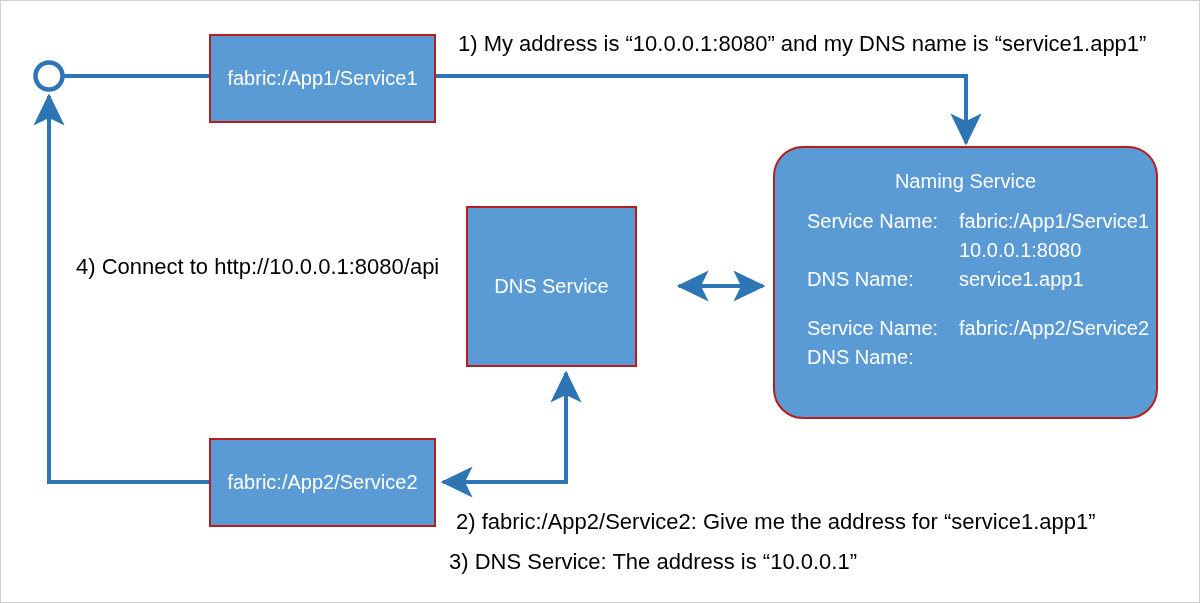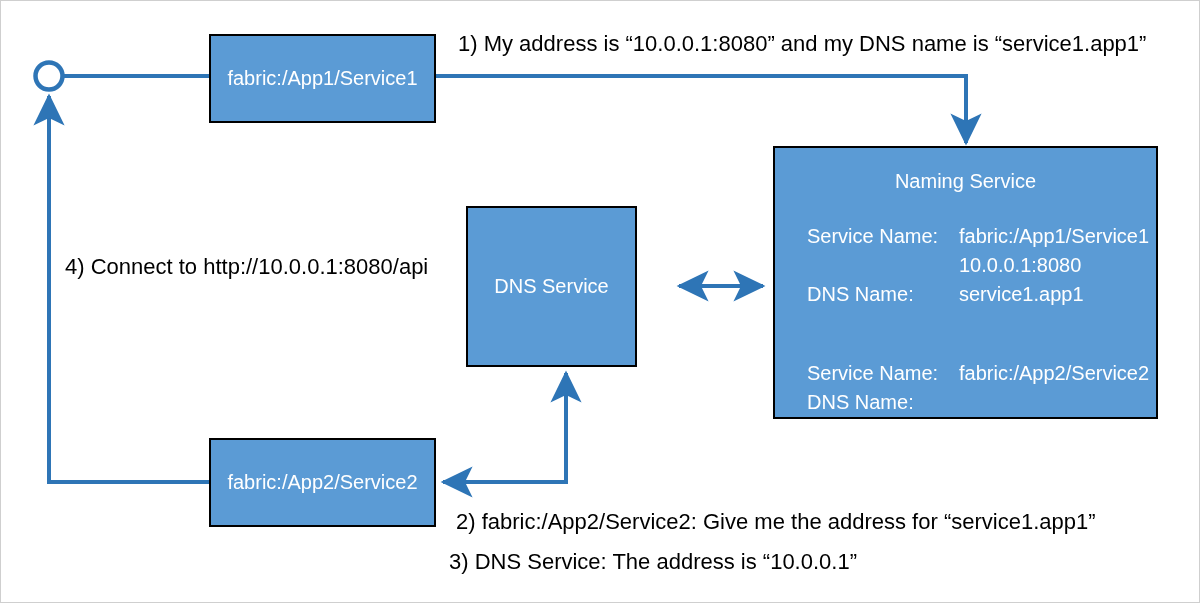--- a/index.html
+++ b/index.html
@@ -21,39 +21,40 @@
     position: absolute;
     left: 0;
     top: 0;
     width: 1200px;
     height: 603px;
     pointer-events: none;
   }
   .node {
     position: absolute;
     background: #5B9BD5;
-    border: 2px solid #000000;
+    border: 2px solid #b91c1c;
     box-sizing: border-box;
     display: flex;
     flex-direction: column;
     align-items: center;
     justify-content: center;
     color: #ffffff;
     font-family: "Liberation Sans", sans-serif;
   }
   .node-label {
     font-size: 20px;
     line-height: 1.15;
     white-space: nowrap;
     color: #ffffff;
   }
   #node-naming {
-    justify-content: space-between;
+    justify-content: flex-start;
     align-items: stretch;
     padding: 22px 0 0 0;
+    border-radius: 30px;
   }
   #node-naming .title {
     text-align: center;
     font-size: 20px;
     color: #ffffff;
     margin-bottom: 14px;
   }
   .record {
     padding-left: 32px;
     font-size: 20px;
@@ -149,19 +150,19 @@
         <span class="val">fabric:/App2/Service2</span>
       </div>
       <div class="row">
         <span class="key">DNS Name:</span>
       </div>
     </div>
   </div>
 
   <div class="annotation" style="left:457px; top:30px;">1) My address is “10.0.0.1:8080” and my DNS name is “service1.app1”</div>
 
-  <div class="annotation" style="left:64px; top:253px;text-align:right;">4) Connect to http://10.0.0.1:8080/api</div>
+  <div class="annotation" style="left:75px; top:253px;text-align:right;">4) Connect to http://10.0.0.1:8080/api</div>
 
   <div class="annotation" style="left:455px; top:508px;">2) fabric:/App2/Service2: Give me the address for “service1.app1”</div>
 
   <div class="annotation" style="left:448px; top:548px;">3) DNS Service: The address is “10.0.0.1”</div>
 
 </div>
 
 </body></html>

